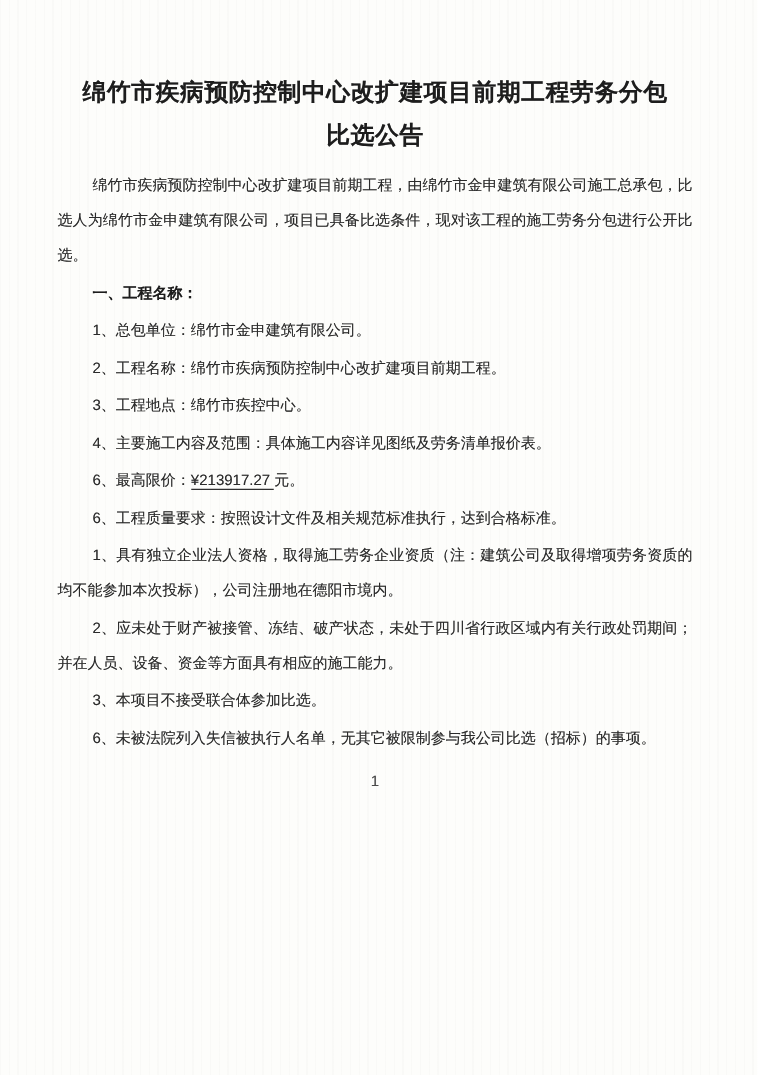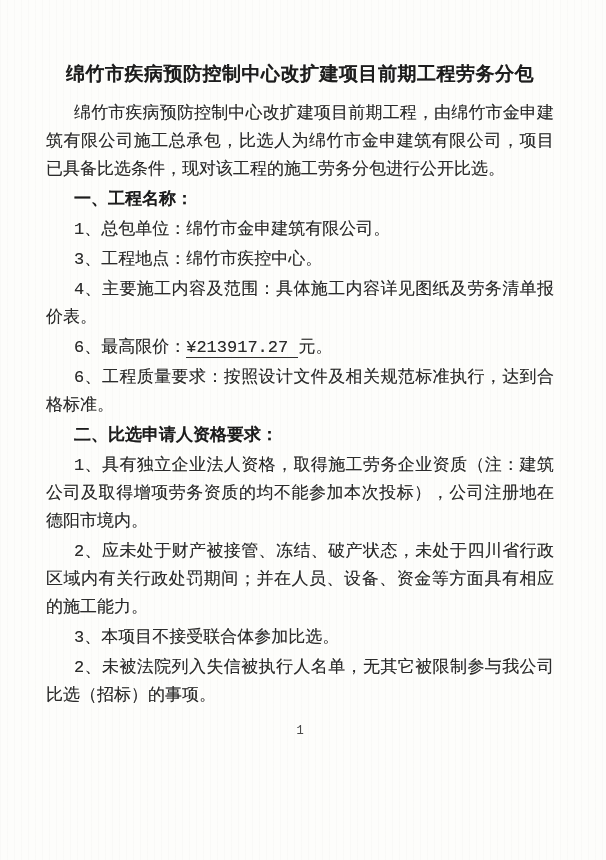--- a/index.html
+++ b/index.html
@@ -13,39 +13,39 @@
     height: 860px;
     margin: 0;
     overflow: hidden;
     box-sizing: border-box;
     color: #2b2b2b;
     background:
       repeating-linear-gradient(90deg,
         rgba(130,130,125,0.03) 0px, rgba(130,130,125,0.03) 1px,
         rgba(0,0,0,0) 1px, rgba(0,0,0,0) 7px),
       linear-gradient(#fdfdfb, #fdfdfb);
-    font-family: Liberation Mono, monospace;
+    font-family: Liberation Sans, sans-serif;
   }
   .content {
     box-sizing: border-box;
     padding: 58px 52px 0 46px;
   }
   .doc-title {
     margin: 0 0 8px 0;
     font-size: 19px;
     font-weight: bold;
     color: #1d1d1d;
     text-align: center;
     line-height: 34px;
     letter-spacing: 0.5px;
     text-shadow: 0 0 0.4px rgba(30,30,30,0.55);
   }
   .para, .item, .sec-heading {
     margin: 0 0 2px 0;
-    font-size: 17px;
+    font-size: 12px;
     line-height: 28px;
     text-align: justify;
     text-indent: 28px;
     text-shadow: 0 0 0.3px rgba(40,40,40,0.45);
   }
   .sec-heading {
     font-weight: bold;
     color: #1c1c1c;
   }
   .u {
@@ -61,37 +61,38 @@
   }
 </style>
 </head>
 <body>
 
 <div class="page">
   <div class="content">
 
     <h1 class="doc-title">
       <div>绵竹市疾病预防控制中心改扩建项目前期工程劳务分包</div>
+      <div>比选公告</div>
     </h1>
 
     <p class="para">绵竹市疾病预防控制中心改扩建项目前期工程，由绵竹市金申建筑有限公司施工总承包，比选人为绵竹市金申建筑有限公司，项目已具备比选条件，现对该工程的施工劳务分包进行公开比选。</p>
 
     <h2 class="sec-heading">一、工程名称：</h2>
     <div>
         <p class="item"><span>1、总包单位：绵竹市金申建筑有限公司。</span></p>
+        <p class="item"><span>2、工程名称：绵竹市疾病预防控制中心改扩建项目前期工程。</span></p>
         <p class="item"><span>3、工程地点：绵竹市疾控中心。</span></p>
         <p class="item"><span>4、主要施工内容及范围：具体施工内容详见图纸及劳务清单报价表。</span></p>
         <p class="item"><span>6、最高限价：</span><span class="u">¥213917.27 </span><span>元。</span></p>
         <p class="item"><span>6、工程质量要求：按照设计文件及相关规范标准执行，达到合格标准。</span></p>
       </div>
 
-    <h2 class="sec-heading">二、比选申请人资格要求：</h2>
     <div>
         <p class="item"><span>1、具有独立企业法人资格，取得施工劳务企业资质（注：建筑公司及取得增项劳务资质的均不能参加本次投标），公司注册地在德阳市境内。</span></p>
         <p class="item"><span>2、应未处于财产被接管、冻结、破产状态，未处于四川省行政区域内有关行政处罚期间；并在人员、设备、资金等方面具有相应的施工能力。</span></p>
         <p class="item"><span>3、本项目不接受联合体参加比选。</span></p>
-        <p class="item"><span>2、未被法院列入失信被执行人名单，无其它被限制参与我公司比选（招标）的事项。</span></p>
+        <p class="item"><span>6、未被法院列入失信被执行人名单，无其它被限制参与我公司比选（招标）的事项。</span></p>
       </div>
 
     <div class="pageno">1</div>
 
   </div>
 </div>
 
 </body></html>

